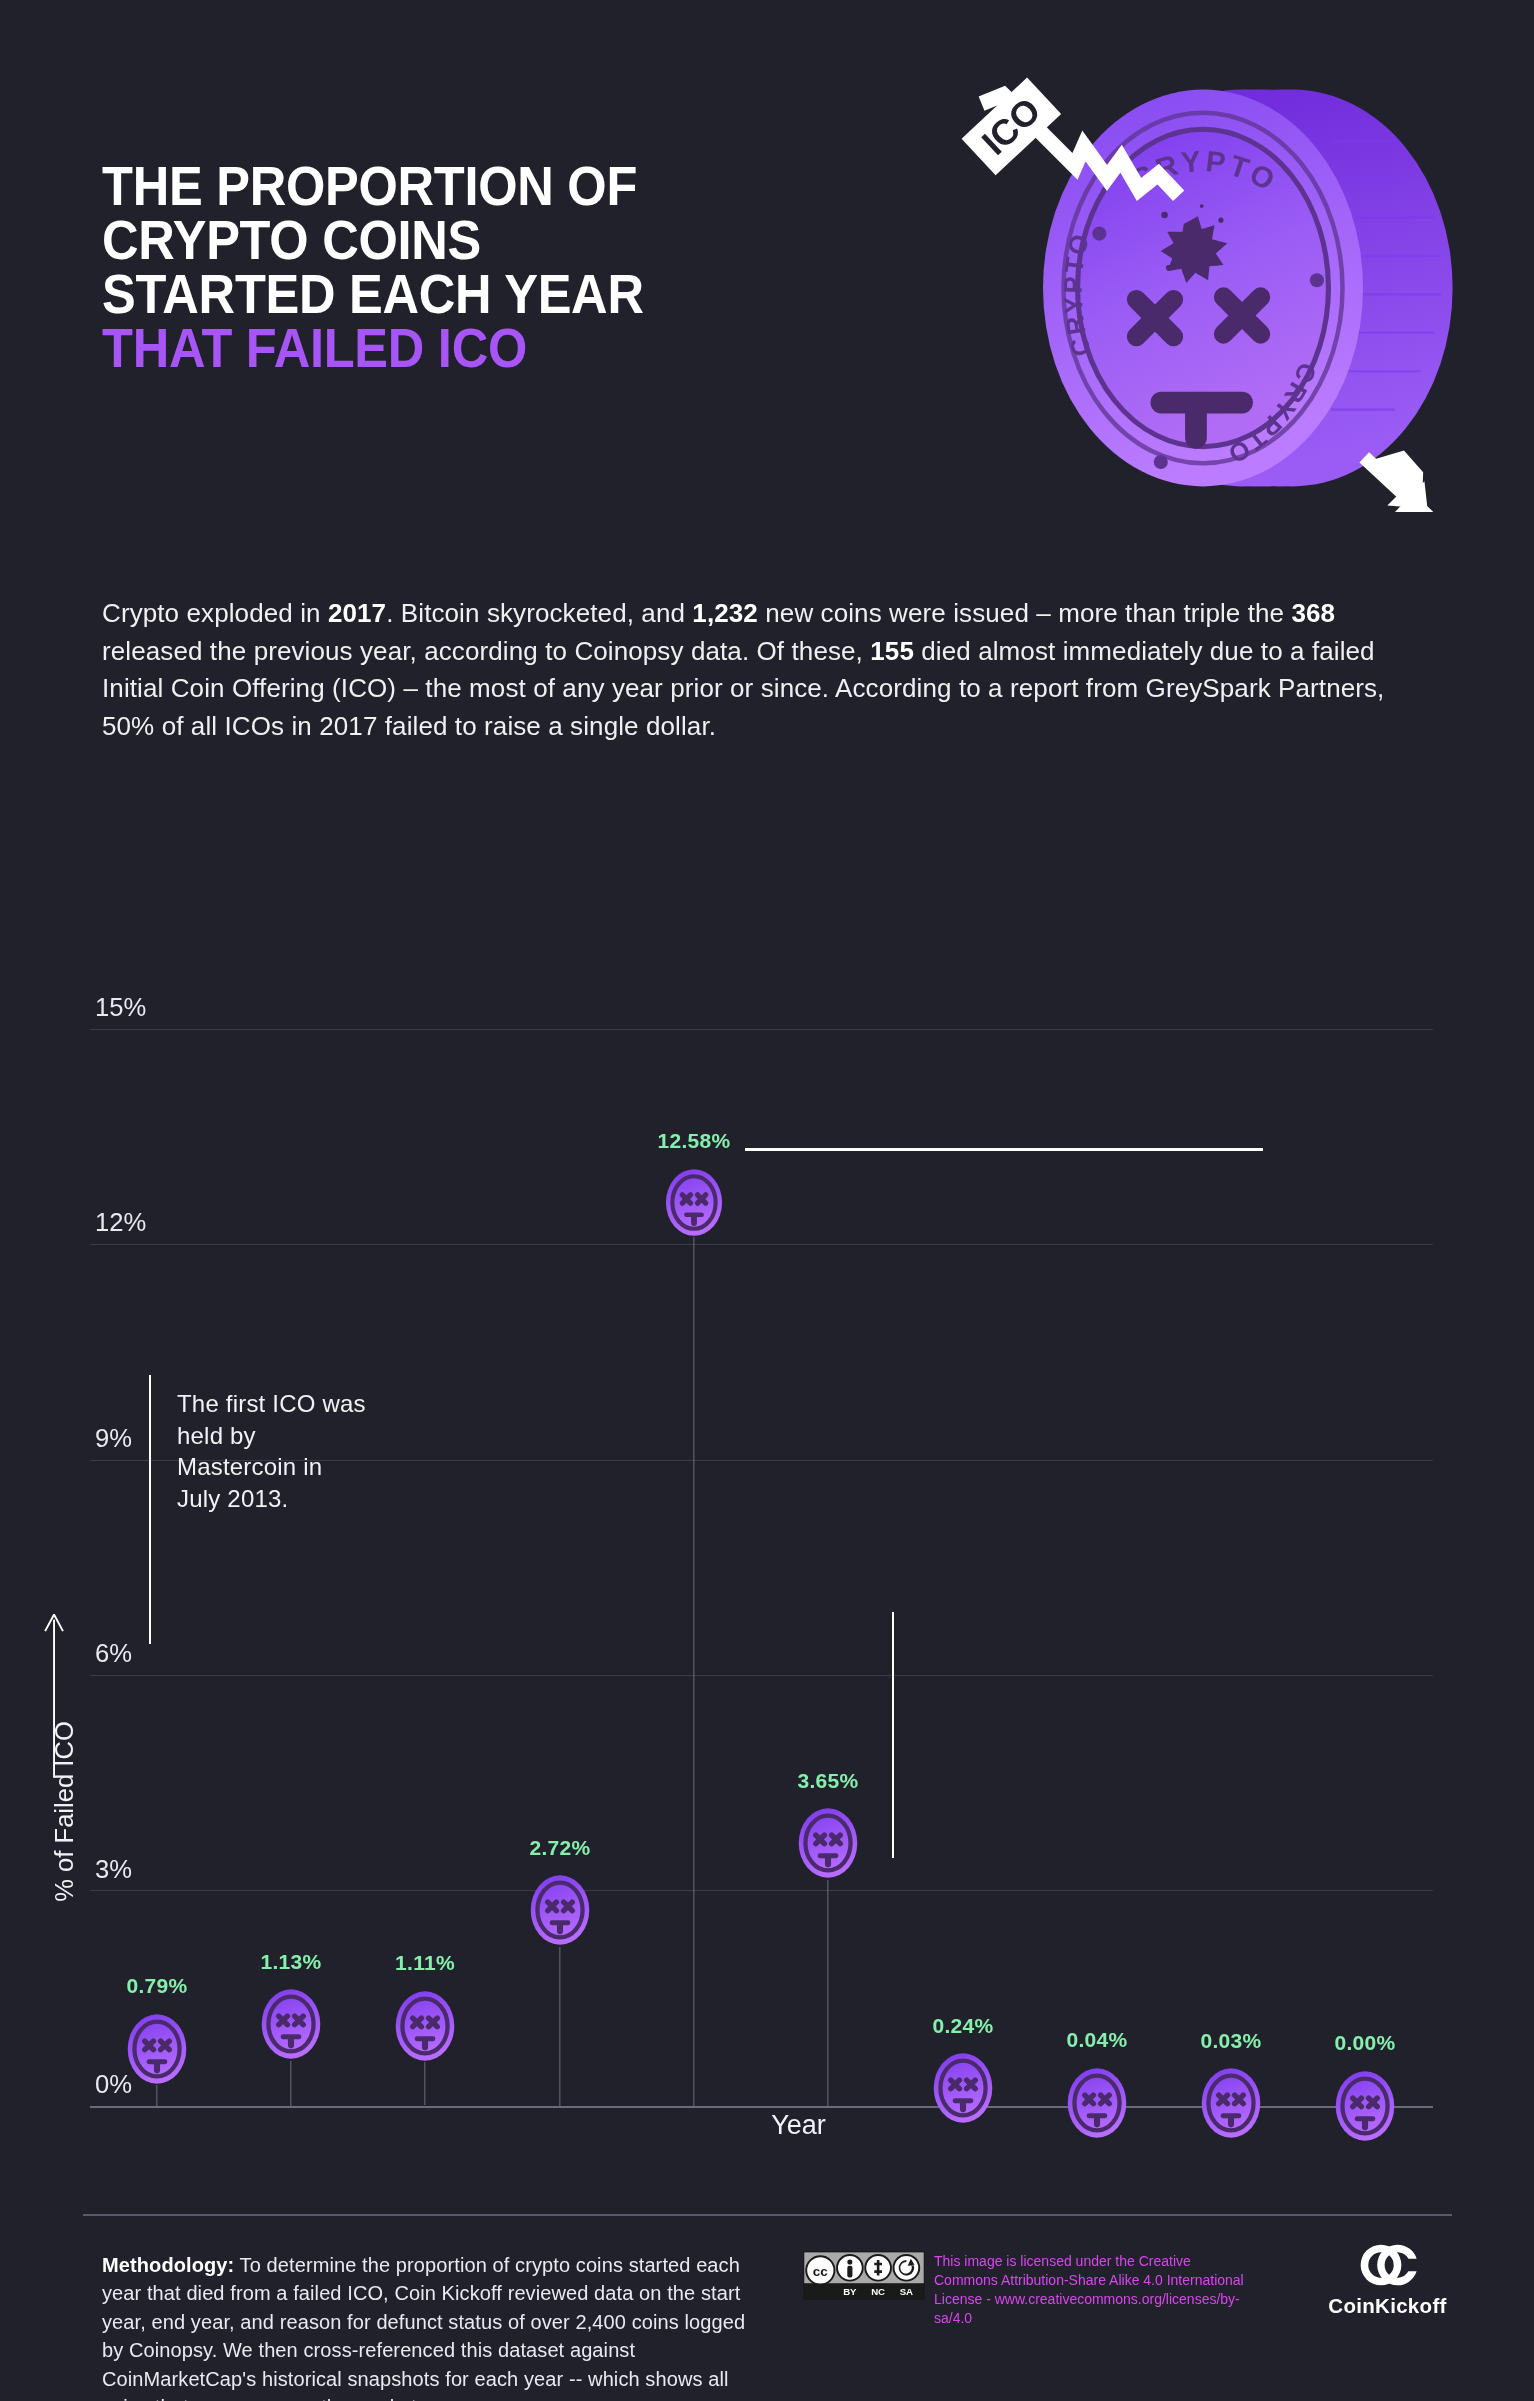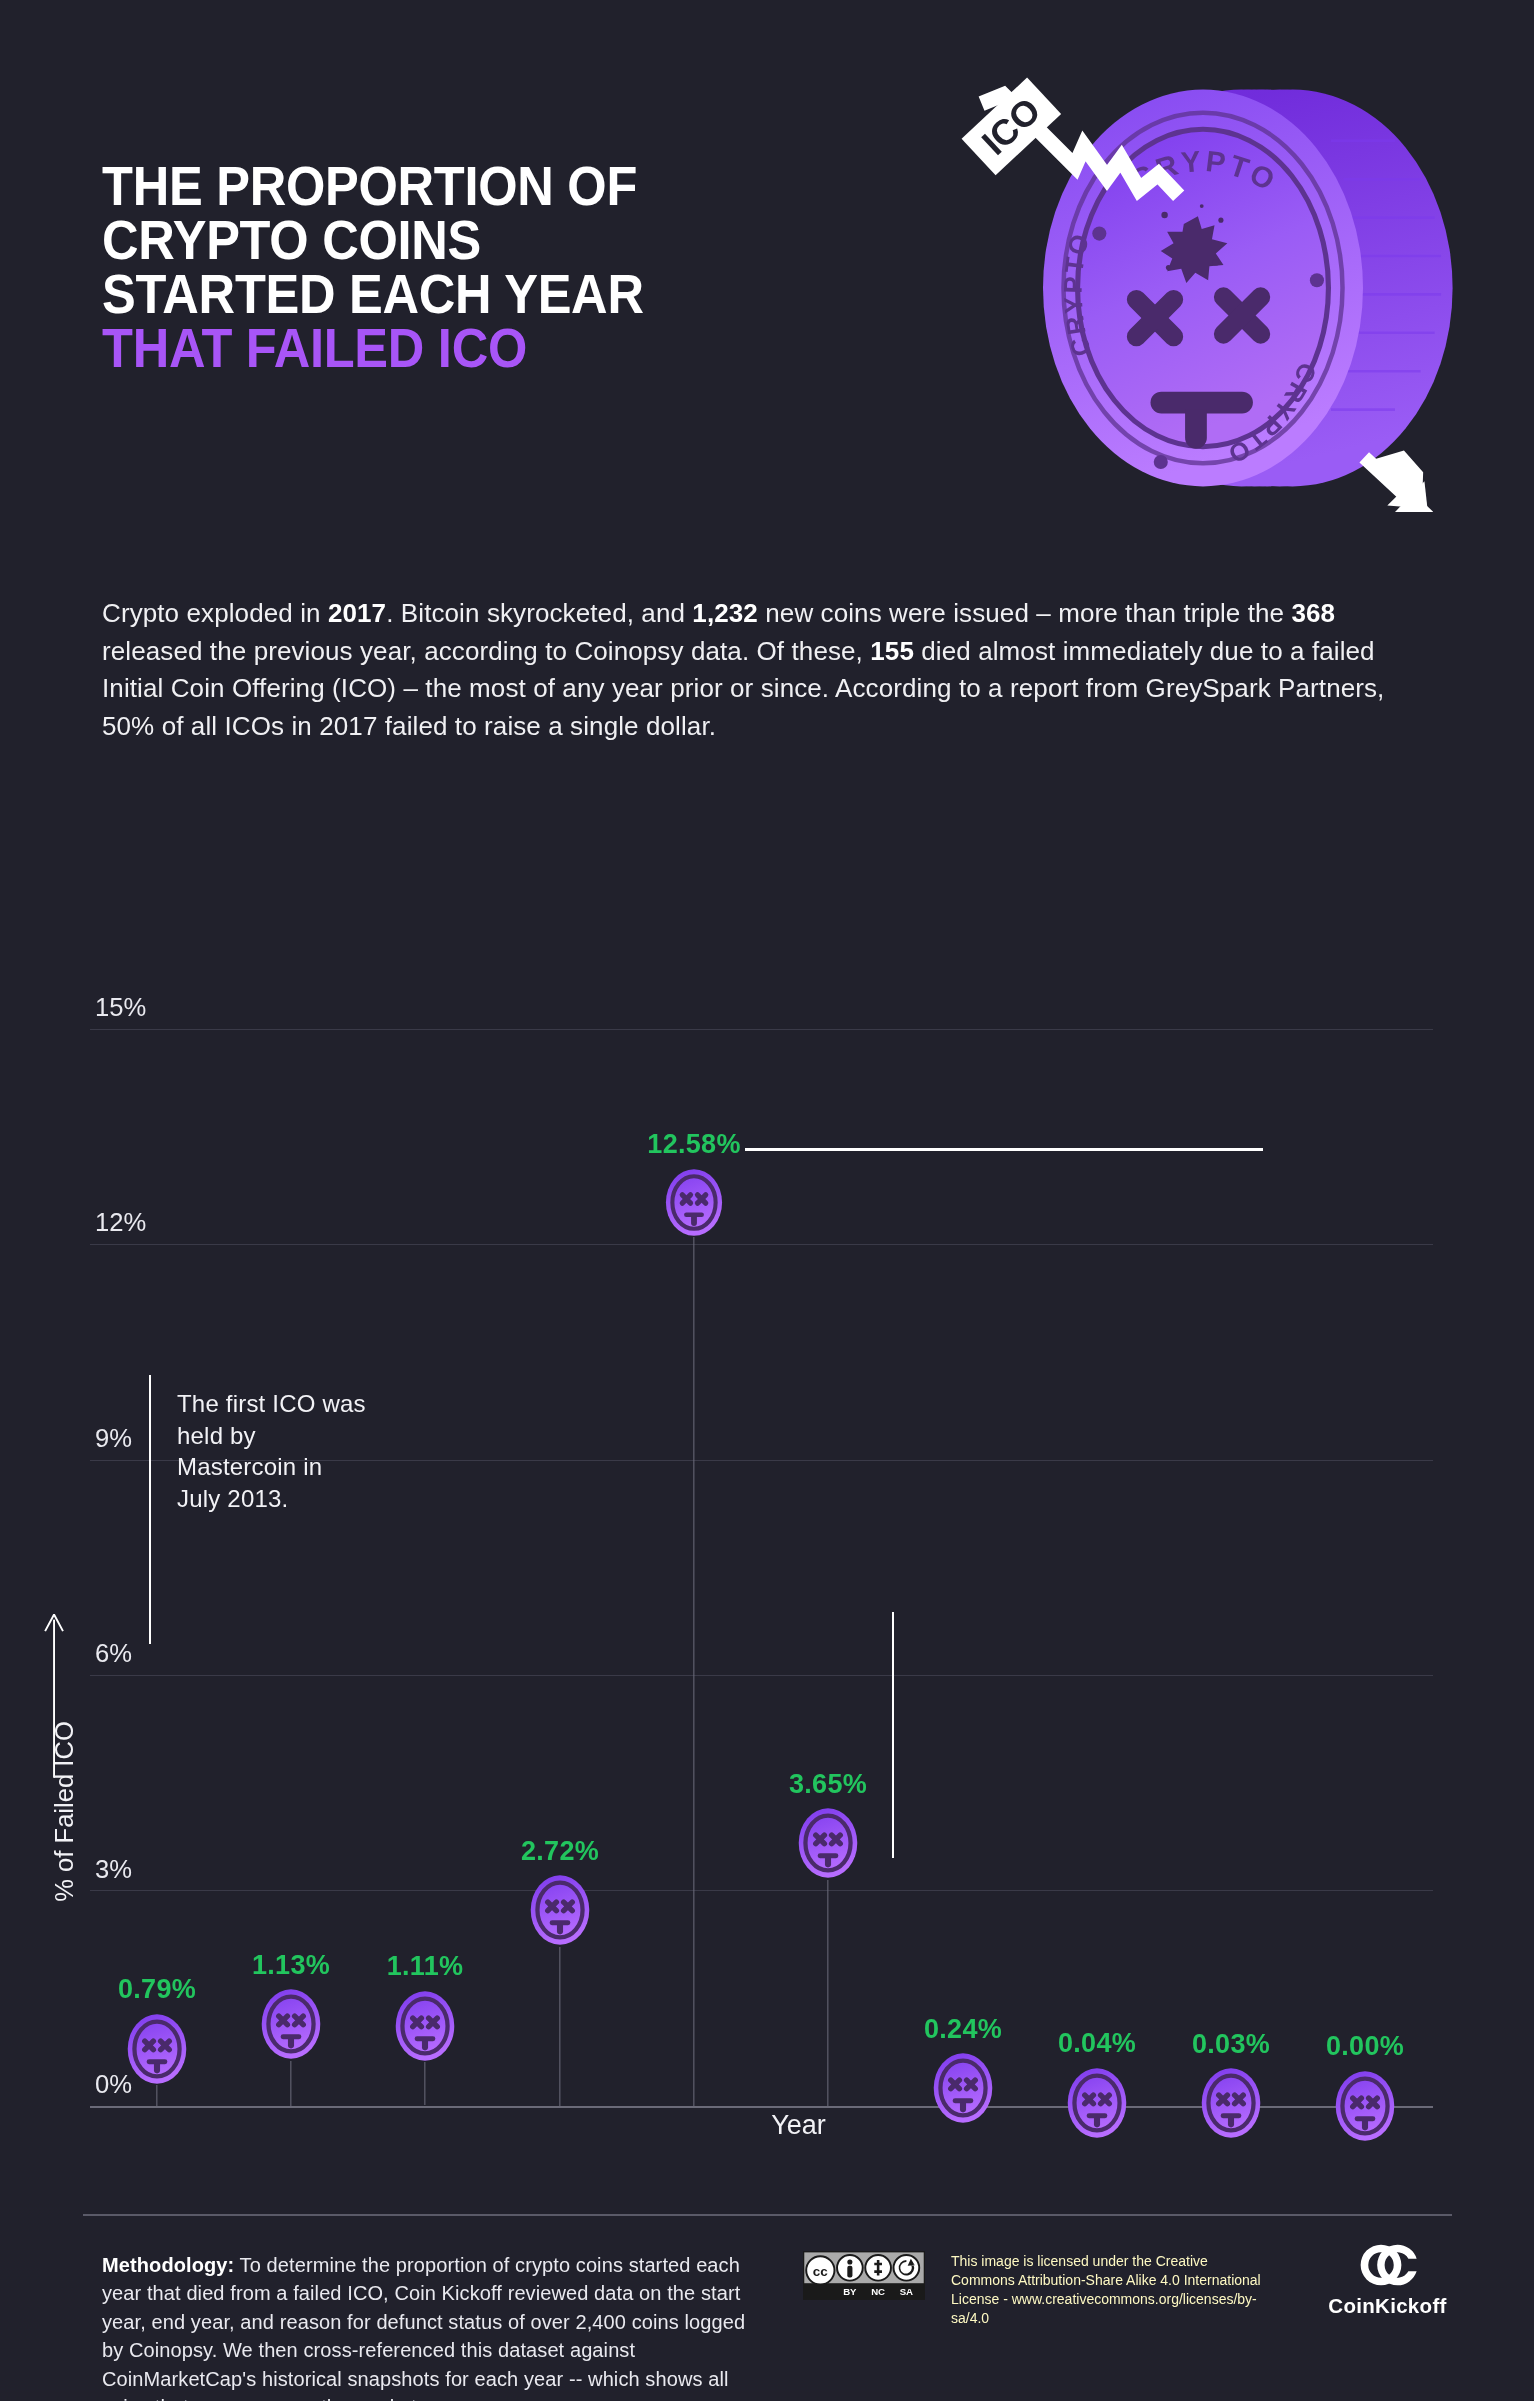--- a/index.html
+++ b/index.html
@@ -63,21 +63,21 @@
   .dp { position:absolute; }
   .dp .stem {
     position:absolute; left:50%; width:1.3px; background:#6c6c7c;
     transform:translateX(-50%);
   }
   .dp .coin {
     position:absolute; left:50%; transform:translateX(-50%);
   }
   .dp .vlabel {
     position:absolute; left:50%; transform:translateX(-50%);
-    font-size:27px; font-weight:bold; color:#22c55e;
+    font-size:21px; font-weight:bold; color:#86efac;
     white-space:nowrap;
     font-family:"Liberation Sans Narrow","Liberation Sans",sans-serif;
     letter-spacing:0.3px;
   }
 
   
   .anno {
     position:absolute;
     font-size:24px; line-height:1.32; color:#f2f2f6;
     font-family:"Liberation Sans Narrow","Liberation Sans",sans-serif;
@@ -112,23 +112,22 @@
     position:absolute; left:102px; top:2251px; width:652px;
     font-size:20px; line-height:1.42; color:#e9e9ef;
     font-family:"Liberation Sans Narrow","Liberation Sans",sans-serif;
     letter-spacing:0.1px;
   }
   #methodology b { font-weight:bold; color:#ffffff; }
 
   #license { position:absolute; left:803px; top:2251px; width:448px; }
   #license-text {
     position:absolute; left:131px; top:1.3px; width:320px;
-    font-size:14px; line-height:1.34; color:#fef9c3;
-    font-family:"Liberation Sans Narrow","Liberation Sans",sans-serif;
-    margin-left:17px;
+    font-size:14px; line-height:1.34; color:#d946ef;
+    font-family:"Liberation Sans Narrow","Liberation Sans",sans-serif;
   }
 
   #brand { position:absolute; left:1314px; top:2242px; width:147px; text-align:center; }
   #brand-name {
     margin-top:3.8px; font-size:20.5px; font-weight:bold; color:#ffffff;
     letter-spacing:0.3px;
   }
 </style>
 </head>
 <body>

